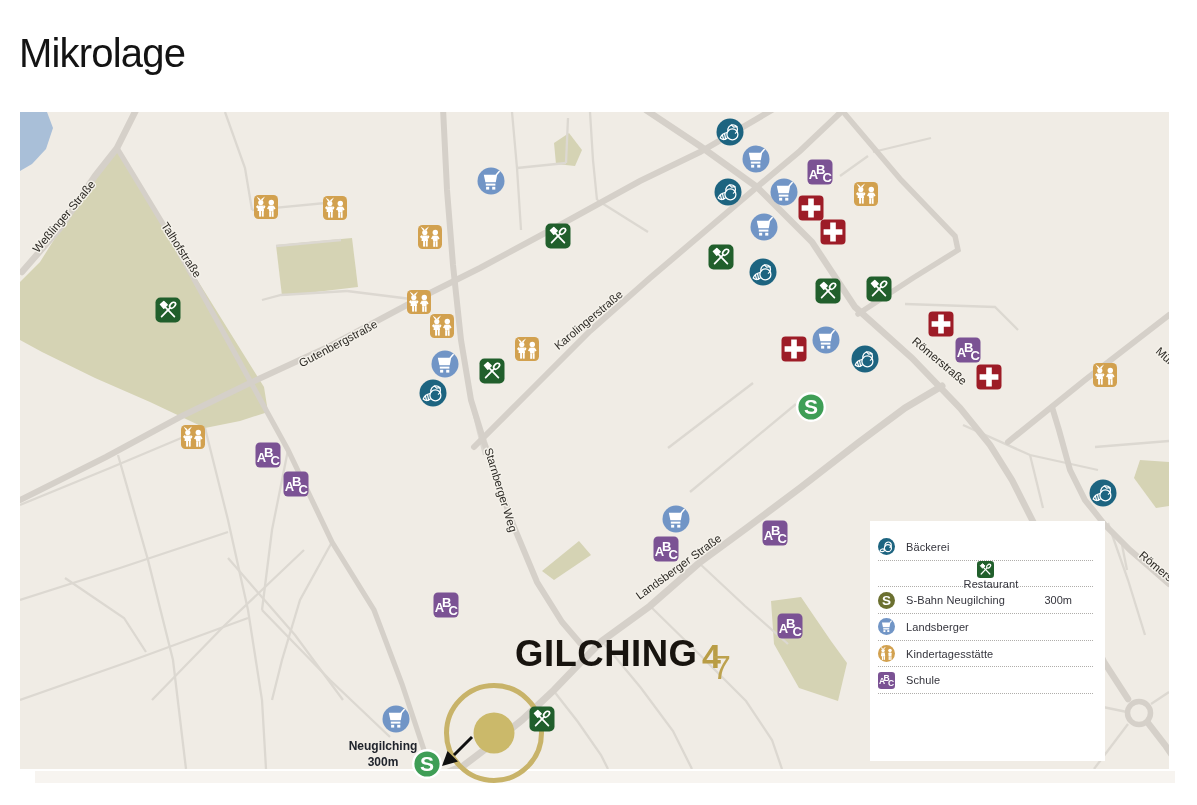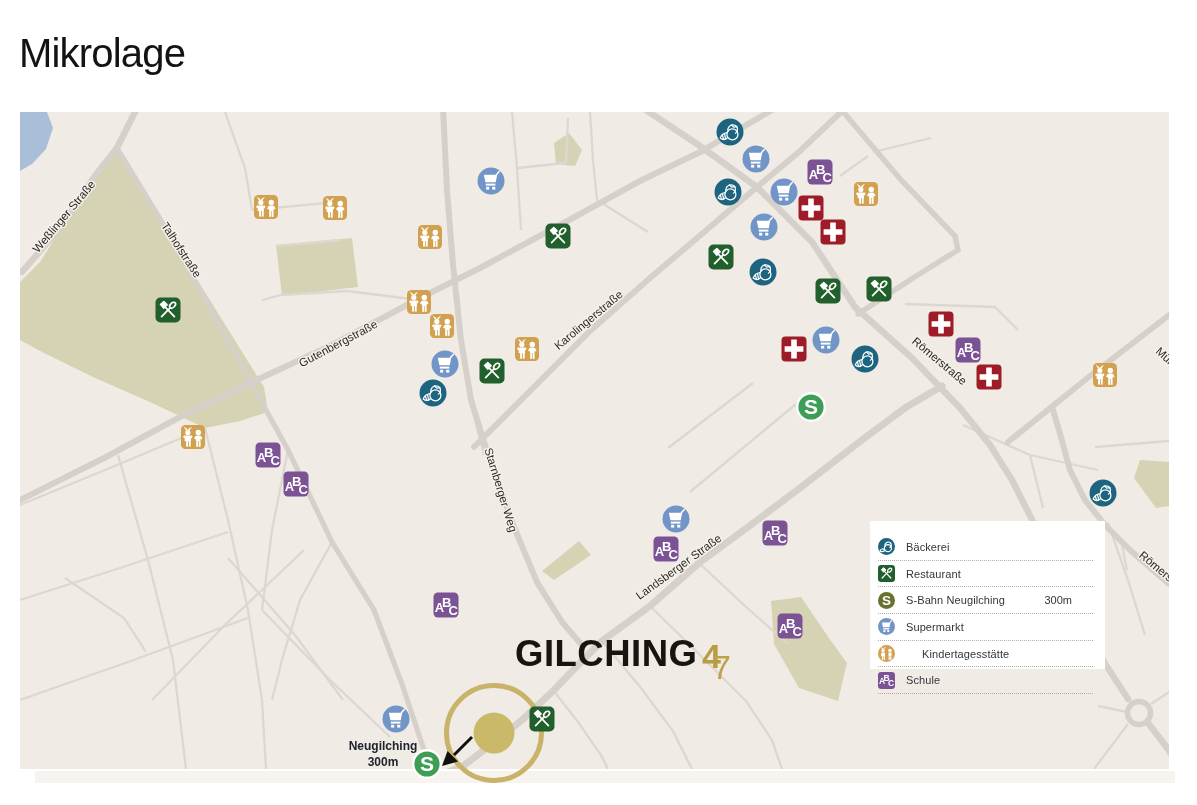--- a/index.html
+++ b/index.html
@@ -1,20 +1,20 @@
 <!DOCTYPE html>
 <html><head><meta charset="utf-8">
 <style>
 * { margin:0; padding:0; box-sizing:border-box; }
 html,body { width:1197px; height:805px; background:#fff; overflow:hidden;
   font-family:"Liberation Sans",sans-serif; }
 #page { position:relative; width:1197px; height:805px; }
 h1 { position:absolute; left:19px; top:31px; font-size:40px; font-weight:normal;
   letter-spacing:-0.8px; color:#131313; }
-#legend { position:absolute; left:870px; top:521px; width:235px; height:148px;
+#legend { position:absolute; left:870px; top:521px; width:235px; height:240px;
   background:#fff; padding:13px 12px 0 8px; }
 .lrow { height:26.7px; display:flex; align-items:center; }
 .lrow svg { flex:0 0 17px; }
 .ltxt { margin-left:11px; font-size:11px; color:#34343c; letter-spacing:0.1px; }
 .val { margin-left:auto; margin-right:21px; font-size:11px; color:#34343c; }
 </style></head>
 <body>
 <div id="page">
 <svg width="1197" height="805" viewBox="0 0 1197 805" style="position:absolute;left:0;top:0">
 
@@ -221,21 +221,21 @@
         <svg width="17" height="17" viewBox="0 0 17 17">
           <circle cx="8.5" cy="8.5" r="8.5" fill="#1d6480"></circle>
           <g transform="translate(8.5,8.5) scale(0.64)" stroke="#fff" stroke-width="1.9" fill="none" stroke-linecap="round" stroke-linejoin="round">
             <circle cx="2.2" cy="2.6" r="5.5"></circle>
             <path d="M-2.2,-0.6 C-3.0,-3.8 -0.6,-6.8 2.4,-7.0 C5.6,-7.2 7.8,-4.6 7.4,-1.8 C7.2,-0.4 6.4,0.8 5.4,1.4"></path>
             <path d="M-3.0,4.8 C-5.4,3.2 -8.2,3.6 -9.6,5.8 C-10.2,6.8 -9.8,7.6 -8.6,7.8 C-6.4,8.2 -4.2,7.6 -3.0,6.4"></path>
           </g>
         </svg>
         <span class="ltxt">Bäckerei</span>
       </div>
-      <div class="lrow" style="border-bottom:1px dotted #b0aeab;">
+      <div class="lrow" style="border-bottom:1px dotted #b0aeab;flex-direction:column;">
         <svg width="17" height="17" viewBox="0 0 17 17">
           <rect x="0" y="0" width="17" height="17" rx="3.2" fill="#215f2c"></rect>
           <g transform="translate(8.5,8.5) scale(0.68)">
             <g stroke="#fff" stroke-width="1.8" fill="none" stroke-linecap="round">
               <line x1="-2.2" y1="-2.4" x2="6.4" y2="6.6"></line>
               <line x1="1.6" y1="-1.6" x2="-6.4" y2="6.6"></line>
               <ellipse cx="4.6" cy="-4.8" rx="2.2" ry="3.5" transform="rotate(45 4.6 -4.8)"></ellipse>
             </g>
             <path d="M-7.6,-5.6 L-4.2,-8.6 L-0.8,-5.2 L-4.2,-1.8 Z" fill="#fff" stroke="#fff" stroke-width="1.4"></path>
           </g>
@@ -254,23 +254,23 @@
         <svg width="17" height="17" viewBox="0 0 17 17">
           <circle cx="8.5" cy="8.5" r="8.5" fill="#7195c6"></circle>
           <g transform="translate(8.5,8.5) scale(0.63)">
             <path d="M-7.2,-6.2 L6.2,-6.2 L4.8,1.2 L-5.6,1.2 Z" fill="#fff"></path>
             <path d="M5.4,-6.2 L8.2,-9.4" stroke="#fff" stroke-width="1.6" fill="none"></path>
             <rect x="-5.2" y="2.6" width="9.6" height="2.2" fill="#fff"></rect>
             <rect x="-4.9" y="5.8" width="3.2" height="3" fill="#fff"></rect>
             <rect x="1.2" y="5.8" width="3.2" height="3" fill="#fff"></rect>
           </g>
         </svg>
-        <span class="ltxt">Supermarkt</span>
-      </div>
-      <div class="lrow" style="border-bottom:1px dotted #b0aeab;gap:16px;">
+        <span class="ltxt">Landsberger</span>
+      </div>
+      <div class="lrow" style="border-bottom:1px dotted #b0aeab;">
         <svg width="17" height="17" viewBox="0 0 17 17">
           <circle cx="8.5" cy="8.5" r="8.5" fill="#d2a14f"></circle>
           <g transform="translate(8.5,8.5) scale(0.66)" fill="#fff">
             <path d="M-9.4,-10.4 L-6.6,-6.0 L-5.4,-7.8 Z"></path>
             <path d="M-1.0,-10.4 L-3.8,-6.0 L-5.0,-7.8 Z"></path>
             <circle cx="-5.2" cy="-4.4" r="2.6"></circle>
             <path d="M-7.7,-1.4 L-2.7,-1.4 L-1.9,4.0 L-8.5,4.0 Z"></path>
             <rect x="-6.9" y="4.0" width="1.9" height="5.6"></rect>
             <rect x="-4.2" y="4.0" width="1.9" height="5.6"></rect>
             <circle cx="5.3" cy="-4.6" r="2.7"></circle>

